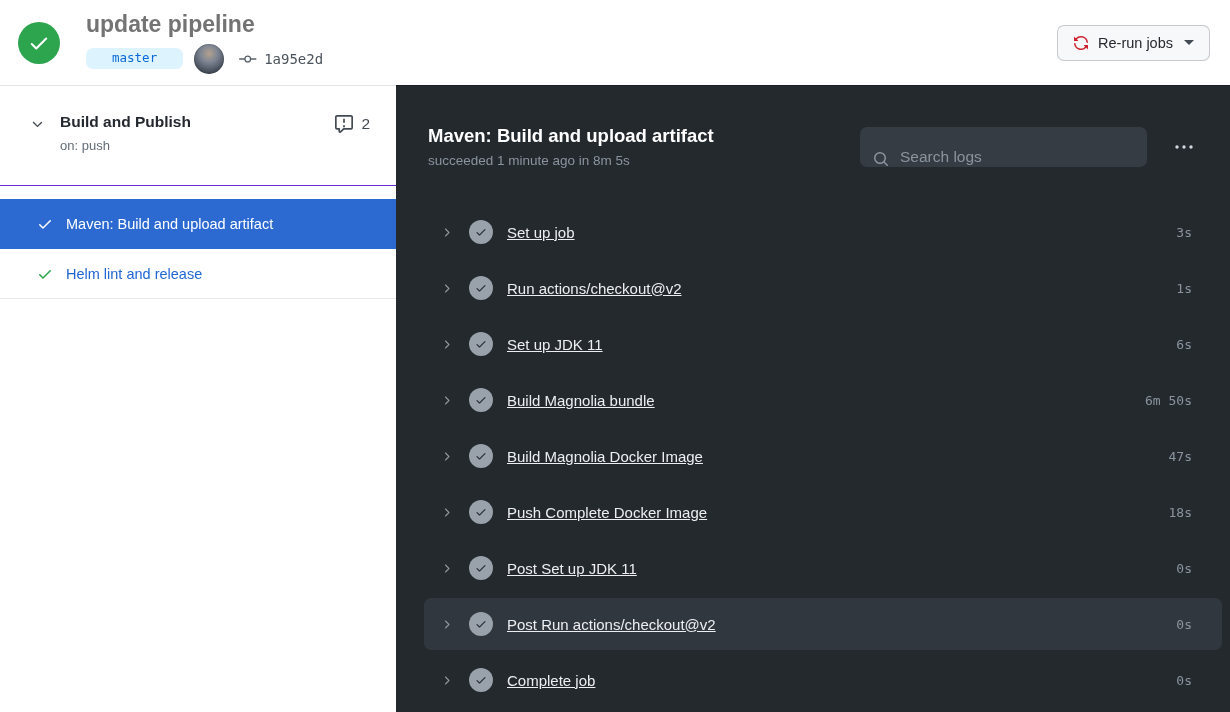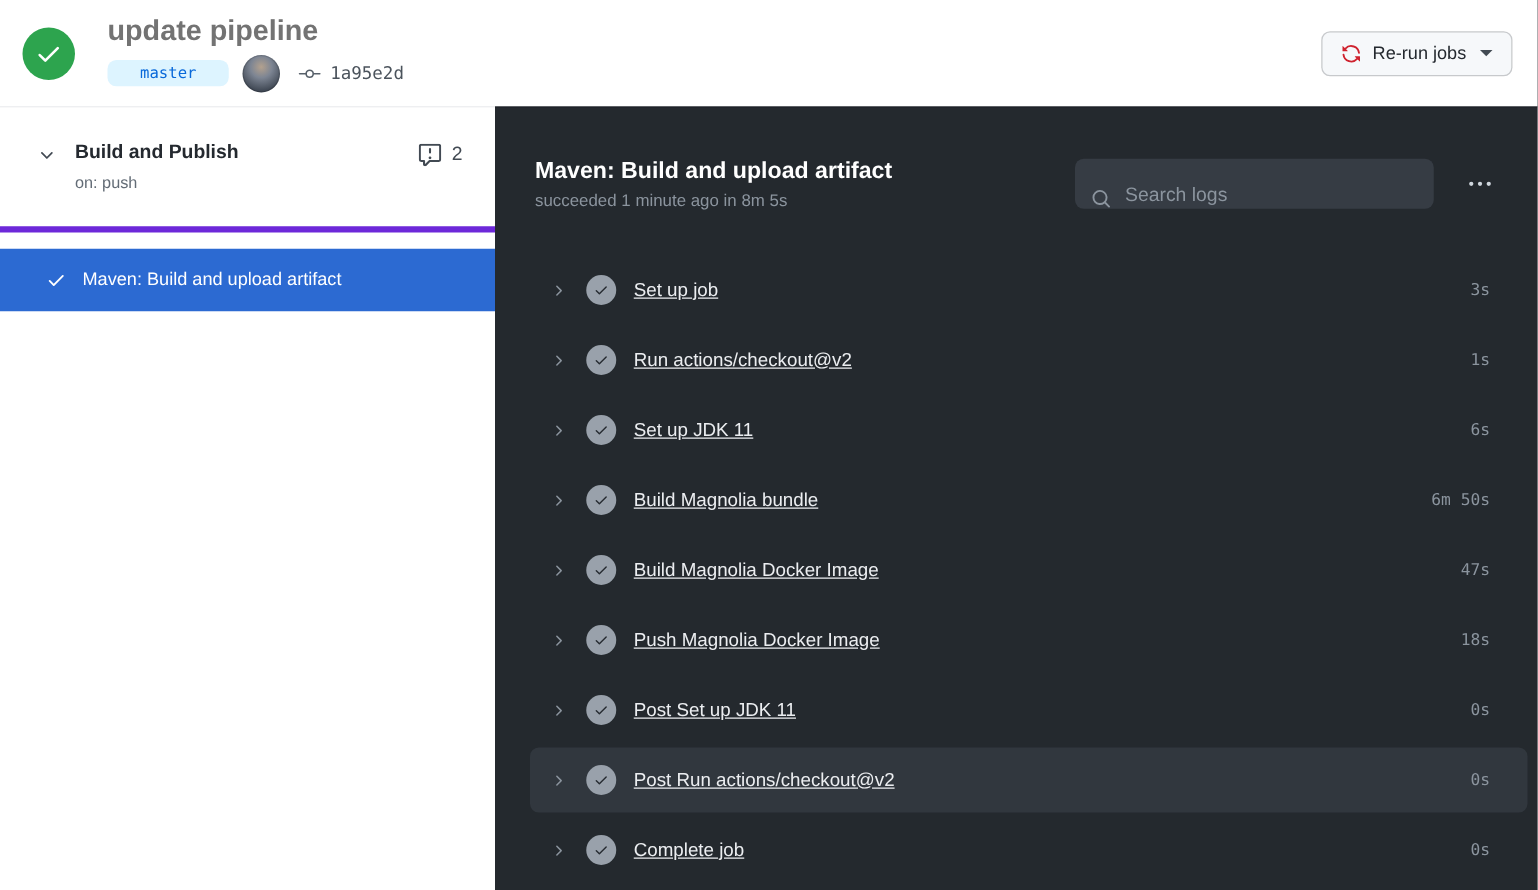--- a/index.html
+++ b/index.html
@@ -59,21 +59,21 @@
   .rerun-btn .sync-ic{width:16px;height:16px;fill:var(--rerun-icon-red);}
   .caret{width:0;height:0;border-left:5px solid transparent;border-right:5px solid transparent;border-top:5px solid #424a53;margin-left:2px;}
 
   
   .body-split{display:flex;height:627px;border-top:1px solid #e1e4e8;}
 
   
   .sidebar{width:396px;background:#fff;flex:none;}
   .wf-head{
     display:flex;align-items:flex-start;
-    padding:27px 26px 0 30px;height:100px;border-bottom:5px solid #6d28d9;
+    padding:27px 26px 0 30px;height:100px;border-bottom:1px solid #6d28d9;
   }
   .wf-chevron{margin-top:4px;cursor:pointer;}
   .wf-chevron svg{width:15px;height:15px;fill:#424a53;}
   .wf-names{margin-left:15px;}
   .wf-name{font-size:15.5px;font-weight:700;color:#24292f;line-height:1.2;}
   .wf-trigger{font-size:13px;color:#636c76;margin-top:6px;}
   .wf-annotations{margin-left:auto;display:flex;align-items:center;gap:8px;margin-top:2px;}
   .wf-annotations svg{width:18px;height:18px;fill:#424a53;}
   .ann-count{font-size:15.5px;color:#424a53;}
   .jobs-list{margin-top:13px;}
@@ -179,20 +179,26 @@
       </div>
     </div>
     <div class="jobs-list">
   <div class="job-item selected">
     <svg class="jcheck" viewBox="0 0 16 16">
             <path d="M13.78 4.22a.75.75 0 0 1 0 1.06l-7.25 7.25a.75.75 0 0 1-1.06 0L2.22 9.28a.75.75 0 1 1 1.06-1.06l2.72 2.72 6.72-6.72a.75.75 0 0 1 1.06 0z"></path>
           </svg>
     <span class="job-label">Maven: Build and upload artifact</span>
   </div>
 
+  <div class="job-item">
+    <svg class="jcheck" viewBox="0 0 16 16">
+            <path d="M13.78 4.22a.75.75 0 0 1 0 1.06l-7.25 7.25a.75.75 0 0 1-1.06 0L2.22 9.28a.75.75 0 1 1 1.06-1.06l2.72 2.72 6.72-6.72a.75.75 0 0 1 1.06 0z"></path>
+          </svg>
+    <span class="job-label">Helm lint and release</span>
+  </div>
 </div>
   </aside>
 
   <main class="log-panel">
     <div class="panel-head">
       <div>
         <h2 class="panel-job-title">Maven: Build and upload artifact</h2>
         <div class="panel-job-subtitle">succeeded 1 minute ago in 8m 5s</div>
       </div>
       <div class="search-box">
@@ -289,21 +295,21 @@
     <span class="step-chev">
       <svg viewBox="0 0 16 16">
               <path d="M6.22 3.22a.75.75 0 0 1 1.06 0l4.25 4.25a.75.75 0 0 1 0 1.06l-4.25 4.25a.75.75 0 0 1-1.06-1.06L9.94 8 6.22 4.28a.75.75 0 0 1 0-1.06z"></path>
             </svg>
     </span>
     <span class="step-circle">
       <svg viewBox="0 0 16 16">
               <path d="M13.78 4.22a.75.75 0 0 1 0 1.06l-7.25 7.25a.75.75 0 0 1-1.06 0L2.22 9.28a.75.75 0 1 1 1.06-1.06l2.72 2.72 6.72-6.72a.75.75 0 0 1 1.06 0z"></path>
             </svg>
     </span>
-    <span class="step-name">Push Magnolia Docker Image</span>
+    <span class="step-name">Push Complete Docker Image</span>
     <span class="step-duration">18s</span>
   </div>
 
   <div class="step-row">
     <span class="step-chev">
       <svg viewBox="0 0 16 16">
               <path d="M6.22 3.22a.75.75 0 0 1 1.06 0l4.25 4.25a.75.75 0 0 1 0 1.06l-4.25 4.25a.75.75 0 0 1-1.06-1.06L9.94 8 6.22 4.28a.75.75 0 0 1 0-1.06z"></path>
             </svg>
     </span>
     <span class="step-circle">

